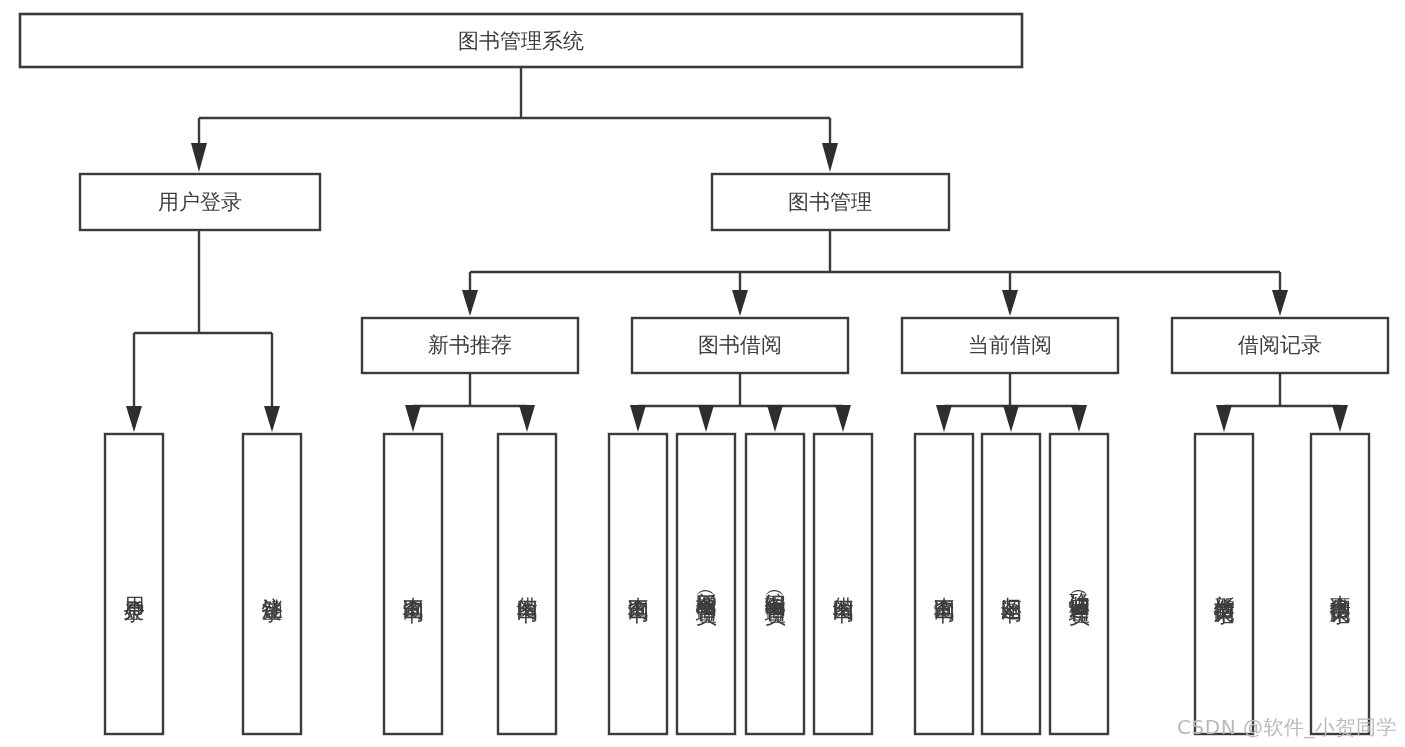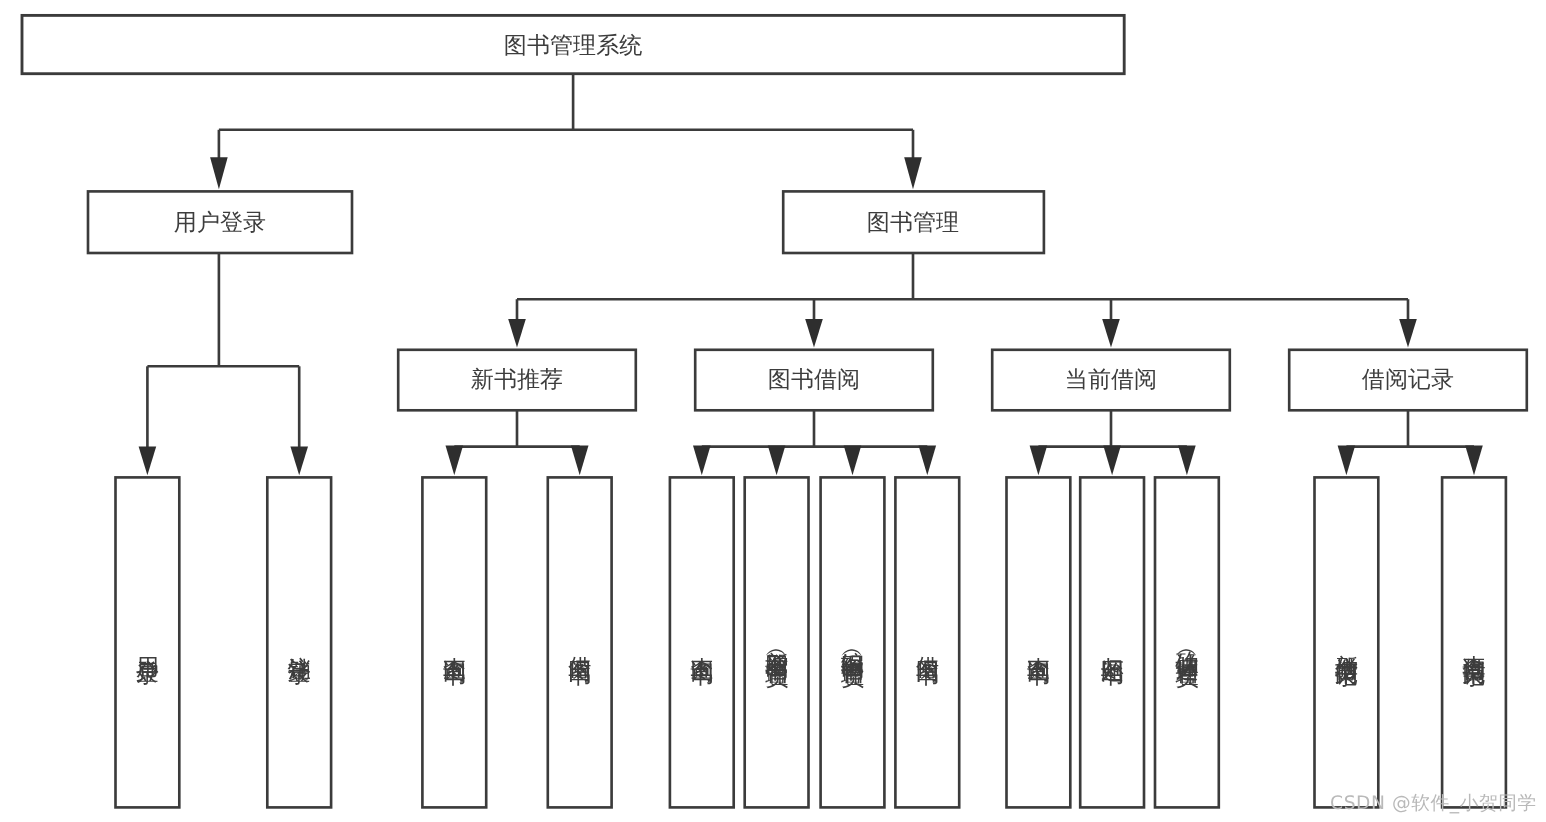--- a/index.html
+++ b/index.html
@@ -82,21 +82,21 @@
     justify-content: center;
     white-space: nowrap;
     pointer-events: none;
     user-select: none;
   }
   .watermark {
     position: absolute;
     right: 8px;
     bottom: 6px;
     font-family: "DejaVu Sans", "Liberation Sans", sans-serif;
-    font-size: 17px;
+    font-size: 20px;
     color: #b9b9b9;
     letter-spacing: 0.5px;
     white-space: nowrap;
     user-select: none;
   }
 </style>
 </head>
 <body>
 
 <div id="diagram-root">

